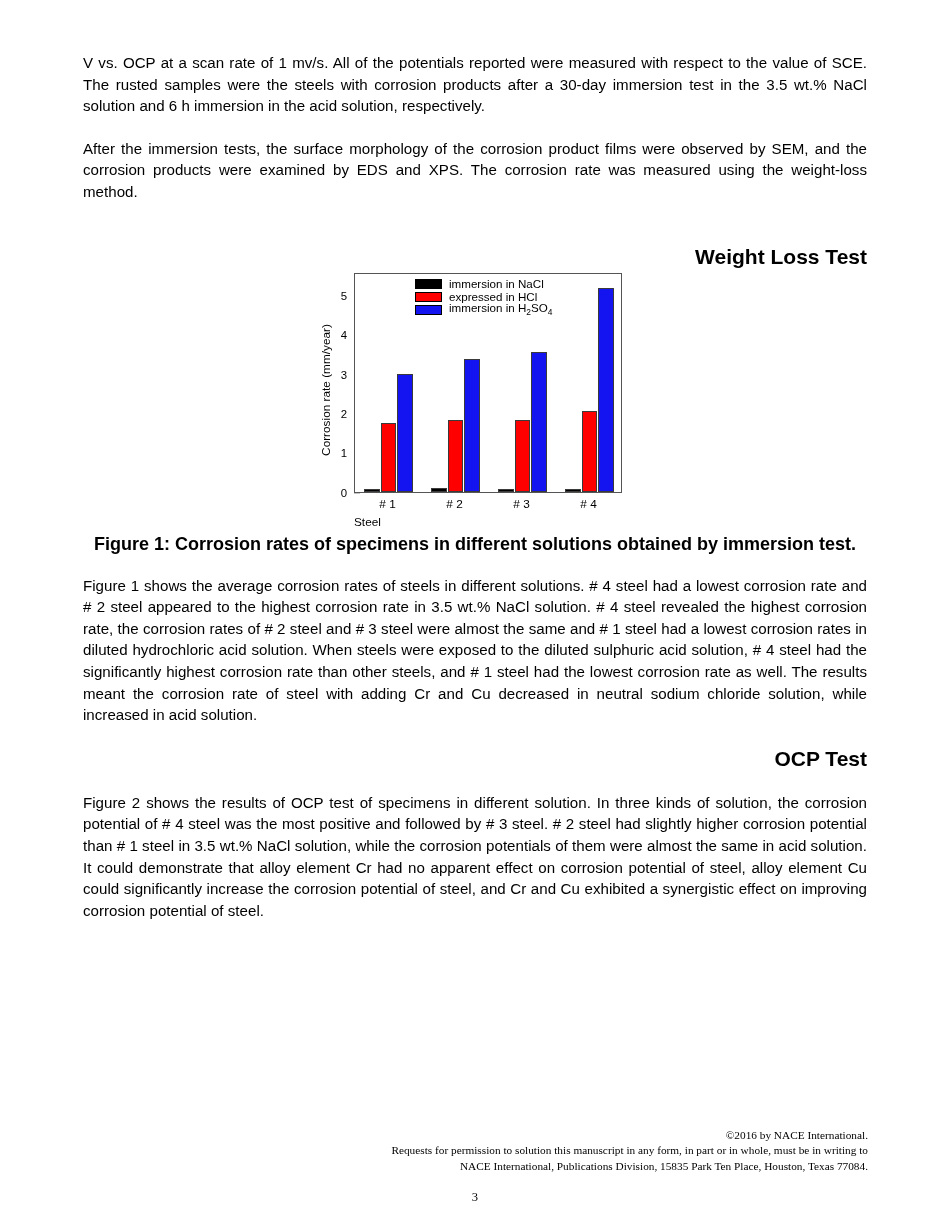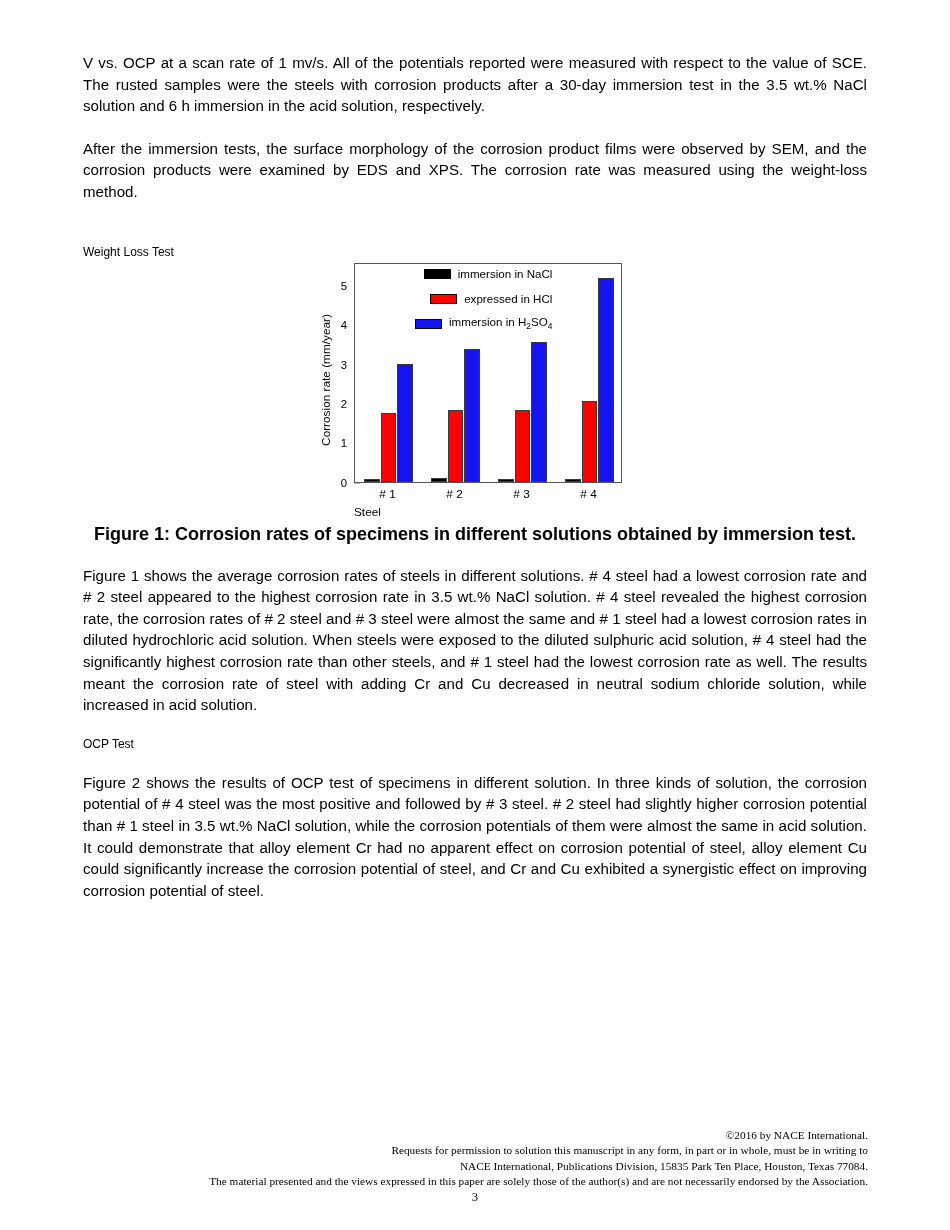--- a/index.html
+++ b/index.html
@@ -39,23 +39,23 @@
 
   h2.center-head {
     margin: 0;
     font-size: 15.2px;
     font-weight: bold;
     text-align: center;
     letter-spacing: 0.2px;
   }
   h3.sub-head {
     margin: 0;
-    font-size: 12px;
-    font-weight: normal;
-    text-align: left;
+    font-size: 21px;
+    font-weight: bold;
+    text-align: right;
   }
   .caption {
     margin: 0;
     font-size: 18px;
     font-weight: bold;
     text-align: center;
     line-height: 20px;
   }
 
   
@@ -147,22 +147,21 @@
     text-align: left;
     font-size: 11.8px;
   }
   
   .legend {
     position: absolute;
     left: 60px;
     top: 4px;
     display: flex;
     flex-direction: column;
-    gap: 12px;
-    align-items: flex-end;
+    gap: 0;
   }
   .legend-row {
     display: flex;
     align-items: center;
     height: 13px;
   }
   .legend-swatch {
     width: 27px;
     height: 10px;
     border: 1px solid #000000;
@@ -296,18 +295,17 @@
     <h3 class="sub-head">OCP Test</h3>
     <div class="gap-para"></div>
 
     <p class="para">Figure 2 shows the results of OCP test of specimens in different solution. In three kinds of solution, the corrosion potential of # 4 steel was the most positive and followed by # 3 steel. # 2 steel had slightly higher corrosion potential than # 1 steel in 3.5 wt.% NaCl solution, while the corrosion potentials of them were almost the same in acid solution. It could demonstrate that alloy element Cr had no apparent effect on corrosion potential of steel, alloy element Cu could significantly increase the corrosion potential of steel, and Cr and Cu exhibited a synergistic effect on improving corrosion potential of steel.</p>
   </div>
 
   <div class="footer">
     <div>©2016 by NACE International.</div>
     <div>Requests for permission to solution this manuscript in any form, in part or in whole, must be in writing to</div>
     <div>NACE International, Publications Division, 15835 Park Ten Place, Houston, Texas 77084.</div>
-    <div>The material presented and the views expressed in this paper are solely those of the author(s) and are not necessarily endorsed by the Association.</div>
   </div>
 
   <div class="page-num">3</div>
 
 </div>
 
 </body></html>

